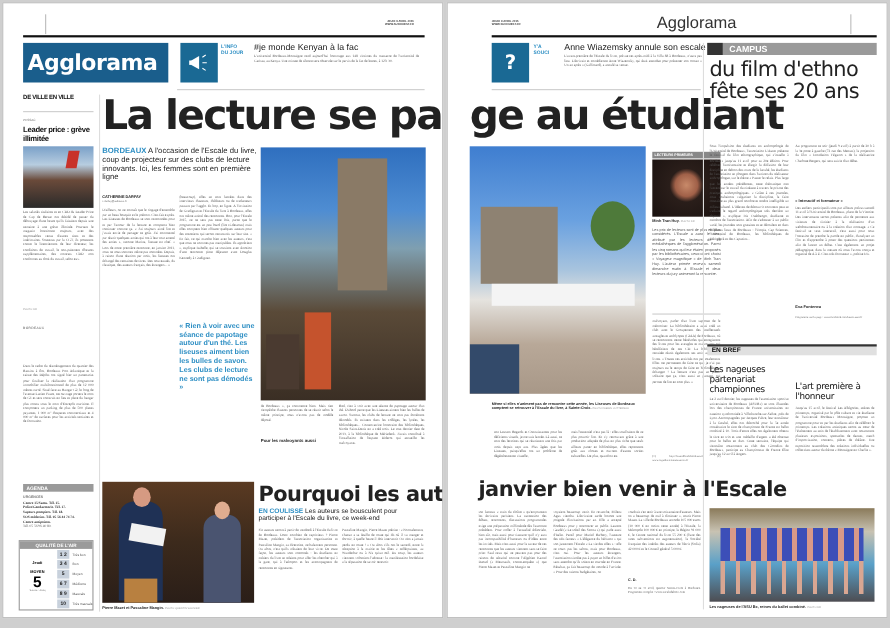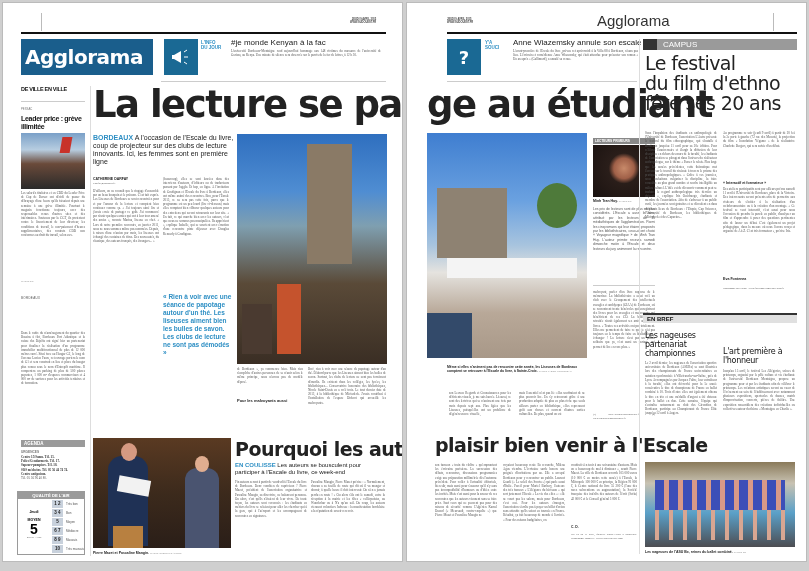--- a/index.html
+++ b/index.html
@@ -25,21 +25,21 @@
   .caption { position: absolute; font-family: "Liberation Sans", sans-serif; font-size: 3.5px; font-weight: bold; color: #222; }
   .grey-bar { position: absolute; background: #9a9a9a; color: #fff; font-family: "Liberation Sans", sans-serif; font-weight: bold; }
   .quote { position: absolute; font-family: "Liberation Sans", sans-serif; font-weight: bold; font-size: 6.5px; line-height: 8px; color: #2e8fc4; }
   .air-table { position: absolute; left: 14px; top: 488px; width: 68px; height: 64px; border: 1px solid #9a9a9a; }
   .air-head { background: #9a9a9a; color: #fff; font-family: "Liberation Sans", sans-serif; font-size: 4.2px; font-weight: bold; text-align: center; height: 7px; line-height: 7px; }
   .air-row { display: flex; align-items: center; height: 9px; }
   .air-num { width: 11px; height: 8px; background: #c8d1dc; font-family: "Liberation Sans", sans-serif; font-weight: bold; font-size: 4.5px; text-align: center; line-height: 8px; color: #222; margin-left: 34px; }
   .air-lbl { font-size: 3px; color: #555; margin-left: 3px; font-family: "Liberation Sans", sans-serif; }
   .campus-bar { position: absolute; left: 236px; top: 36px; width: 154px; height: 11px; background: #9a9a9a; }
   .campus-bar .sq { position: absolute; left: 0; top: 0; width: 14px; height: 11px; background: #333; }
-  .campus-bar span { position: absolute; left: 20px; top: 0; color: #fff; font-family: "Liberation Sans", sans-serif; font-weight: normal; font-size: 8px; line-height: 11px; }
+  .campus-bar span { position: absolute; left: 20px; top: 0; color: #fff; font-family: "Liberation Sans", sans-serif; font-weight: bold; font-size: 8px; line-height: 11px; }
   .enbref { position: absolute; left: 236px; top: 310px; width: 154px; height: 10px; background: #e0e0e0; border-top: 2px solid #333; }
   .enbref span { position: absolute; left: 4px; top: 0; font-family: "Liberation Sans", sans-serif; font-weight: bold; font-size: 6px; line-height: 9px; color: #111; }
 </style>
 </head>
 <body>
 
 <div class="page left">
   <div style="position:absolute;left:38px;top:10px;width:1px;height:18px;background:#bbb;"></div>
   <div class="date" style="left:347px;top:15px;text-align:right;">
     <div>JEUDI 9 AVRIL 2015</div>
@@ -206,35 +206,34 @@
   <div class="photo" style="left:186px;top:142px;width:62px;height:52px;background:radial-gradient(circle at 50% 45%,#c88a6a 0%,#a06048 24%,#2a1e1a 36%,#1a1210 100%);"></div>
   <div class="caption" style="left:186px;top:196px;">
     <span>Minh Tran Huy.</span>
     <span style="font-weight:normal;color:#999;font-size:2.4px;">PHOTO DR</span>
   </div>
   <div class="tiny" style="position:absolute;left:186px;top:204px;width:62px;font-family:'Liberation Sans',sans-serif;font-size:3.4px;line-height:4.4px;">Les prix de lecteurs sont de plus en plus considérés. L'Escale a aussi le sien, attribué par les lecteurs de 15 médiathèques de l'agglomération. Parmi les cinq romans qui leur étaient proposés par les bibliothécaires, ceux-ci ont choisi « Voyageur magnifique » de Minh Tran Huy. L'auteur primée recevra samedi dimanche matin à l'Escale et deux lecteurs du jury animeront la rencontre.</div>
   <div class="hair" style="left:186px;top:282px;width:62px;"></div>
   <div class="tiny" style="position:absolute;left:186px;top:287px;width:62px;height:118px;overflow:hidden;">malvoyant, parler d'un livre suppose de le mémoriser. La bibliothécaire a aussi créé un club avec le Groupement des intellectuels aveugles et amblyopes (GIAA) de Bordeaux, où se rencontrent trente bénévoles qui enregistrent des livres pour les aveugles et malvoyants qui bénéficient de ces CD. La bibliothécaire retraitée réunit également ses amis autour des livres. « Toutes ces activités ont pas totalement. Elles me permettent de faire ce que je n'ai pas toujours eu le temps de faire en bibliothèque : échanger ! La lecture n'est pas un plaisir solitaire que ça, c'est aussi un partage, qui permet de lire en core plus. »</div>
   <div class="tiny" style="position:absolute;left:186px;top:410px;width:62px;font-size:2.6px;">(1) http://lesantillesdebordeaux.fr (2) www.regardsetconnaissances.fr</div>
 
-  <div class="big-head" style="left:28px;top:430px;font-size:19px;line-height:24px;letter-spacing:-0.5px;">plaisir bien venir à l'Escale</div>
+  <div class="big-head" style="left:28px;top:430px;font-size:19px;line-height:24px;letter-spacing:-0.5px;">janvier bien venir à l'Escale</div>
   <div class="tiny" style="position:absolute;left:28px;top:460px;width:62px;height:95px;overflow:hidden;">son fameux « train du cloître » qu'empruntent les écrivains parisiens. La succession des débats, rencontres, discussions programmées exige une préparation millimétrée dès l'automne précédent. Pour coller à l'actualité éditoriale, bien sûr, mais aussi pour s'assurer qu'il n'y aura pas incompatibilité d'humeurs ou d'idées entre les invités. Mais c'est aussi pour la saveur de ces rencontres que les auteurs viennent sans se faire prier. Sauf ceux qui ne peuvent pas pour des raisons de sécurité comme l'Algérien Kamel Daoud (« Meursault, contre-enquête ») que Pierre Mazet et Pascaline Mangin ne</div>
   <div class="tiny" style="position:absolute;left:96px;top:460px;width:62px;height:95px;overflow:hidden;">voyaient beaucoup venir. En revanche, Milena Agus viendra. L'écrivaine sarde honore une poignée d'invitations par an. Elle a accepté Bordeaux pour y rencontrer un public. Laurent Gaudé (« Le soleil des Scorta ») qui parle aussi d'Italie. Pareil pour Muriel Barbery, l'auteure des très fameux « L'élégance du hérisson » qui sort justement l'Escale « La vie des elfes » : elle ne court pas les salons, mais pour Bordeaux, c'est oui. Pour les auteurs étrangers, l'association s'arrête pas à payer un billet d'avion sans attendre qu'ils soient en tournée en France. Résultat, ça fait beaucoup de monde à l'arrivée. « Pour des raisons budgétaires, on</div>
   <div class="tiny" style="position:absolute;left:164px;top:460px;width:66px;height:60px;overflow:hidden;">voudrait s'en tenir à une soixantaine d'auteurs. Mais on a beaucoup de mal à diminuer », sourit Pierre Mazet. La ville de Bordeaux accorde 105 000 euros (10 000 € en moins cette année) à l'Escale, la Métropole 100 000 € en principe, la Région 91 000 €, le Centre national du livre 55 200 € (l'une des rares subventions en augmentation), la Société française des intérêts des auteurs de l'écrit (Sofia) 42 000 € et le Conseil général 5 000 €.</div>
   <div class="col-head" style="left:164px;top:522px;font-size:3.4px;">C. D.</div>
   <div class="tiny" style="position:absolute;left:164px;top:530px;width:66px;font-size:2.8px;">Du 10 au 11 avril, quartier Sainte-Croix à Bordeaux. Programme complet : www.escaledulivre.com</div>
 
   <div style="position:absolute;left:232px;top:36px;width:1px;height:515px;background:#ddd;"></div>
 
   <div class="campus-bar">
     <div class="sq"></div>
     <span>CAMPUS</span>
   </div>
   <div style="position:absolute;left:238px;top:50px;font-family:'DejaVu Sans',sans-serif;font-size:19px;line-height:20px;color:#222;letter-spacing:-0.6px;">
-    <div>Le festival</div>
     <div>du film d'ethno</div>
     <div>fête ses 20 ans</div>
   </div>
   <div class="tiny" style="position:absolute;left:238px;top:128px;width:72px;height:172px;overflow:hidden;">Sous l'impulsion des étudiants en anthropologie de l'Université de Bordeaux, l'association L'Autre présente le festival du film ethnographique, qui s'installe à Bordeaux jusqu'au 11 avril pour sa 20e édition. Pour célébrer l'anniversaire et élargir la diffusion de leur discipline en dehors des murs de la faculté, les étudiants de l'association se plongent dans l'univers du réalisateur anthropologue, sur le thème « Passer le relais. Plus large que les années précédentes, cette thématique met l'accent sur le travail du cinéaste à travers le prisme des pratiques anthropologiques. « Grâce à ces journées, nous souhaitons vulgariser la discipline, la faire connaître au plus grand nombre et rendre intelligible un milieu culturel. L'idée est de découvrir comment peut se traduire le regard anthropologique très derrière un objectif », explique Iris Ouédraogo, étudiante et membre de l'association. Afin de s'adresser à un public varié, les journées sont gratuites et se déroulent en dans différents lieux de Bordeaux : l'Utopia, Cap Sciences, l'Université de Bordeaux, les bibliothèques de Mériadeck et des Capucins...</div>
   <div class="tiny" style="position:absolute;left:316px;top:128px;width:72px;height:40px;overflow:hidden;">Au programme ce soir (jeudi 9 avril) à partir de 20 h à la 3e porte à gauche (72 rue des Menuts), la projection du film « Inondation Yégamo » de la réalisatrice Charlotte Bergers, qui sera suivie d'un débat.</div>
   <div class="col-head" style="left:316px;top:178px;font-size:3.6px;">« Interactif et formateur »</div>
   <div class="tiny" style="position:absolute;left:316px;top:184px;width:72px;height:88px;overflow:hidden;">Des ateliers participatifs sont par ailleurs prévus samedi 11 avril à l'Université de Bordeaux, place de la Victoire. Des intervenants seront présents afin de permettre aux visiteurs de s'initier à la réalisation d'un webdocumentaire ou à la création d'un montage. « Ce festival se veut interactif, c'est aussi pour nous l'occasion de prendre la parole en public, d'analyser un film et d'apprendre à poser des questions pertinentes afin de lancer un débat. C'est également un projet pédagogique, dans la mesure où nous l'avons conçu et organisé de A à Z. C'est très formateur », précise Iris.</div>
   <div class="col-head" style="left:316px;top:274px;font-size:3.6px;">Eva Fontenea</div>
   <div class="tiny" style="position:absolute;left:316px;top:284px;width:72px;font-size:2.6px;line-height:3.4px;">Programme sur la page : www.facebook.com/lautre.asso.fr</div>
 

